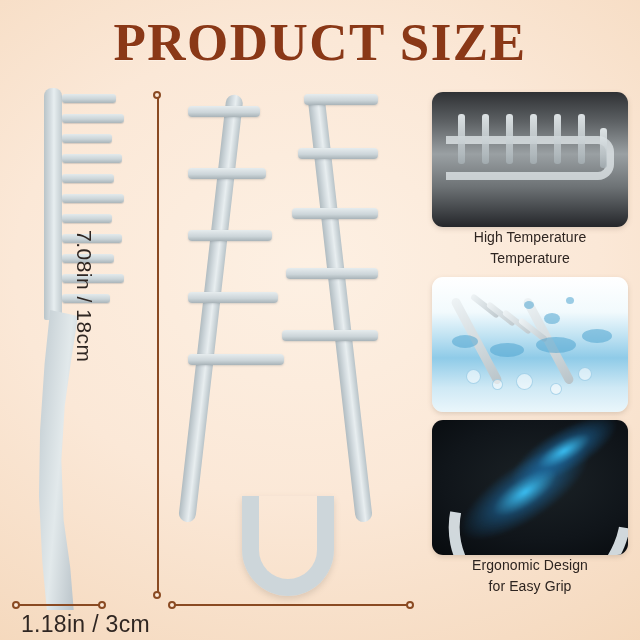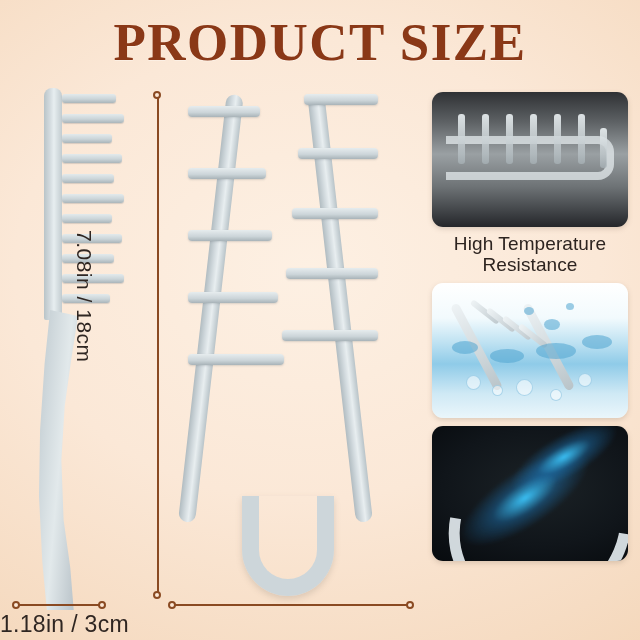--- a/index.html
+++ b/index.html
@@ -129,22 +129,22 @@
     position:absolute;border-radius:50%;
     background:radial-gradient(closest-side, rgba(60,200,255,.95), rgba(30,140,220,.35), rgba(0,0,0,0));
     filter:blur(1px);
   }
   .grip-band{
     position:absolute;border-radius:50%;
     border:11px solid rgba(226,234,238,.92);
     border-top-color:transparent;border-right-color:transparent;
   }
   .fcap{
-    margin-top:6px;text-align:center;
-    font-size:19px;line-height:21px;color:#2d2420;letter-spacing:.1px;
+    text-align:center;
+    font-size:14px;line-height:21px;color:#2d2420;letter-spacing:.1px;
   }
 </style>
 </head>
 <body>
 
 <div id="stage">
 
   <div class="title">PRODUCT SIZE</div>
 
   <div class="comb">
@@ -182,42 +182,42 @@
   </div>
 
   <div class="dim-v"></div>
   <div class="dot" style="left:153px;top:91px;"></div>
   <div class="dot" style="left:153px;top:591px;"></div>
   <div class="dim-v-label">7.08in / 18cm</div>
 
   <div class="dim-h" style="left:16px;top:604px;width:86px;"></div>
   <div class="dot" style="left:12px;top:601px;"></div>
   <div class="dot" style="left:98px;top:601px;"></div>
-  <div class="dim-h-label" style="left:0;top:611px;text-align:center;">1.18in / 3cm</div>
+  <div class="dim-h-label" style="left:21px;top:611px;text-align:center;">1.18in / 3cm</div>
 
   <div class="dim-h" style="left:172px;top:604px;width:238px;"></div>
   <div class="dot" style="left:168px;top:601px;"></div>
   <div class="dot" style="left:406px;top:601px;"></div>
 
   <div class="features">
 
     <div class="feature">
       <div class="fimg img-heat">
         <div class="heat-bar"></div>
         <div class="heat-tooth" style="left:26px;"></div>
         <div class="heat-tooth" style="left:50px;"></div>
         <div class="heat-tooth" style="left:74px;"></div>
         <div class="heat-tooth" style="left:98px;"></div>
         <div class="heat-tooth" style="left:122px;"></div>
         <div class="heat-tooth" style="left:146px;"></div>
         <div class="heat-tooth" style="left:168px;top:36px;height:40px;"></div>
       </div>
       <div class="fcap">
         <div>High Temperature</div>
-        <div>Resistance</div>
+        <div>Temperature</div>
       </div>
     </div>
 
     <div class="feature">
       <div class="fimg img-water">
         <div class="water-tool">
           <div class="wt-arm" style="left:4px;transform:rotate(-28deg);"></div>
           <div class="wt-arm" style="left:76px;transform:rotate(-28deg);"></div>
           <div class="wt-prong" style="left:14px;top:-4px;transform:rotate(-52deg);"></div>
           <div class="wt-prong" style="left:30px;top:4px;transform:rotate(-52deg);"></div>
@@ -238,16 +238,20 @@
         <div class="bubble" style="left:146px;top:90px;width:12px;height:12px;"></div>
       </div>
     </div>
 
     <div class="feature">
       <div class="fimg img-grip">
         <div class="glow" style="left:18px;top:44px;width:150px;height:56px;transform:rotate(-34deg);"></div>
         <div class="glow" style="left:72px;top:10px;width:120px;height:42px;transform:rotate(-30deg);"></div>
         <div class="grip-band" style="left:14px;top:14px;width:166px;height:150px;transform:rotate(-36deg);"></div>
       </div>
+      <div class="fcap">
+        <div>Ergonomic Design</div>
+        <div>for Easy Grip</div>
+      </div>
     </div>
 
   </div>
 </div>
 
 </body></html>

